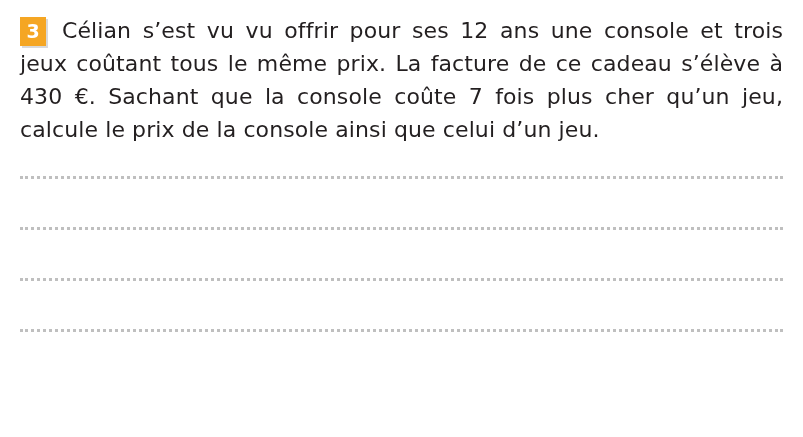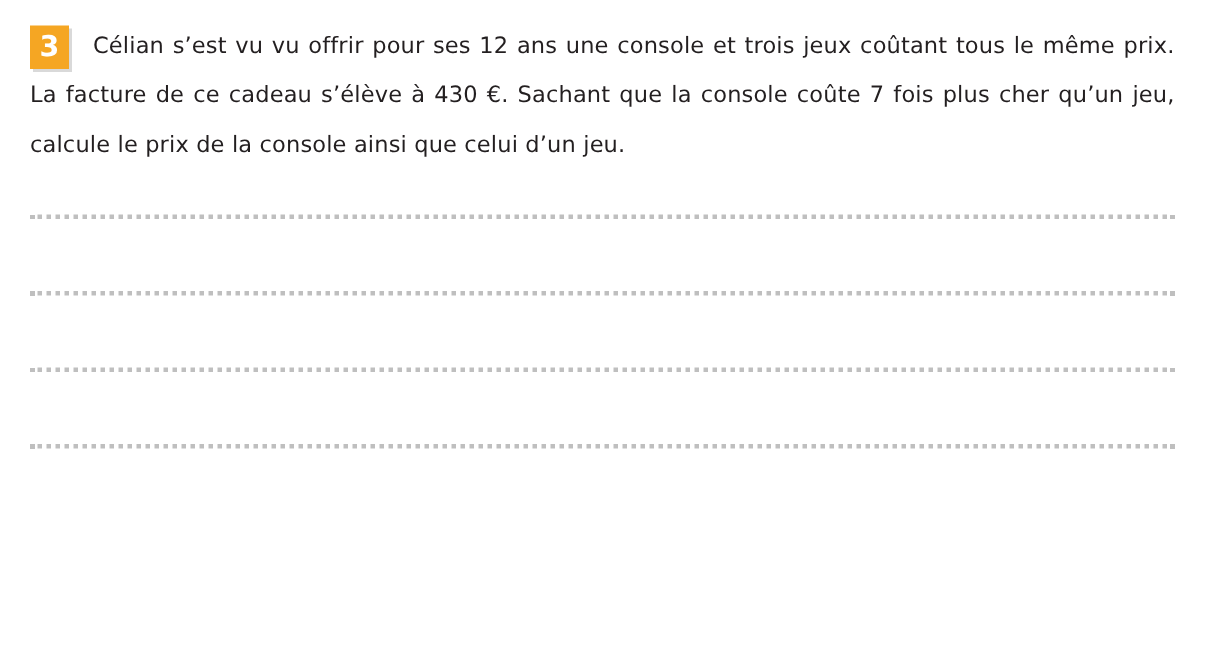--- a/index.html
+++ b/index.html
@@ -33,21 +33,21 @@
     background: #f5a623;
     color: #ffffff;
     font-family: "DejaVu Sans", sans-serif;
     font-weight: bold;
     font-size: 19px;
     line-height: 29px;
     text-align: center;
     box-shadow: 2px 2px 0 #d9d9d9;
   }
   .statement {
-    font-size: 15px;
+    font-size: 22px;
     line-height: 33px;
     text-align: justify;
     text-justify: inter-word;
     margin: 0;
     padding: 0;
     text-indent: 42px;
     color: #231f20;
     letter-spacing: 0.1px;
   }
   .answer-lines {

